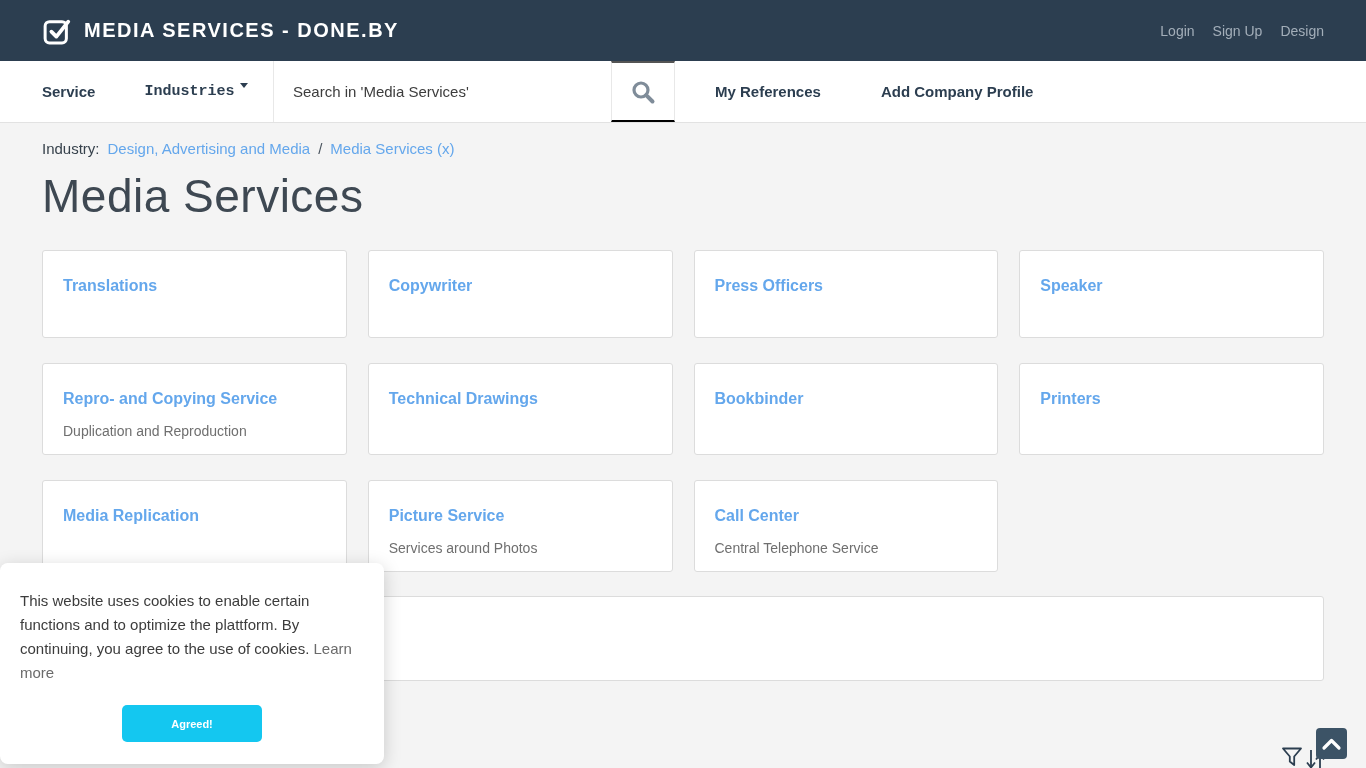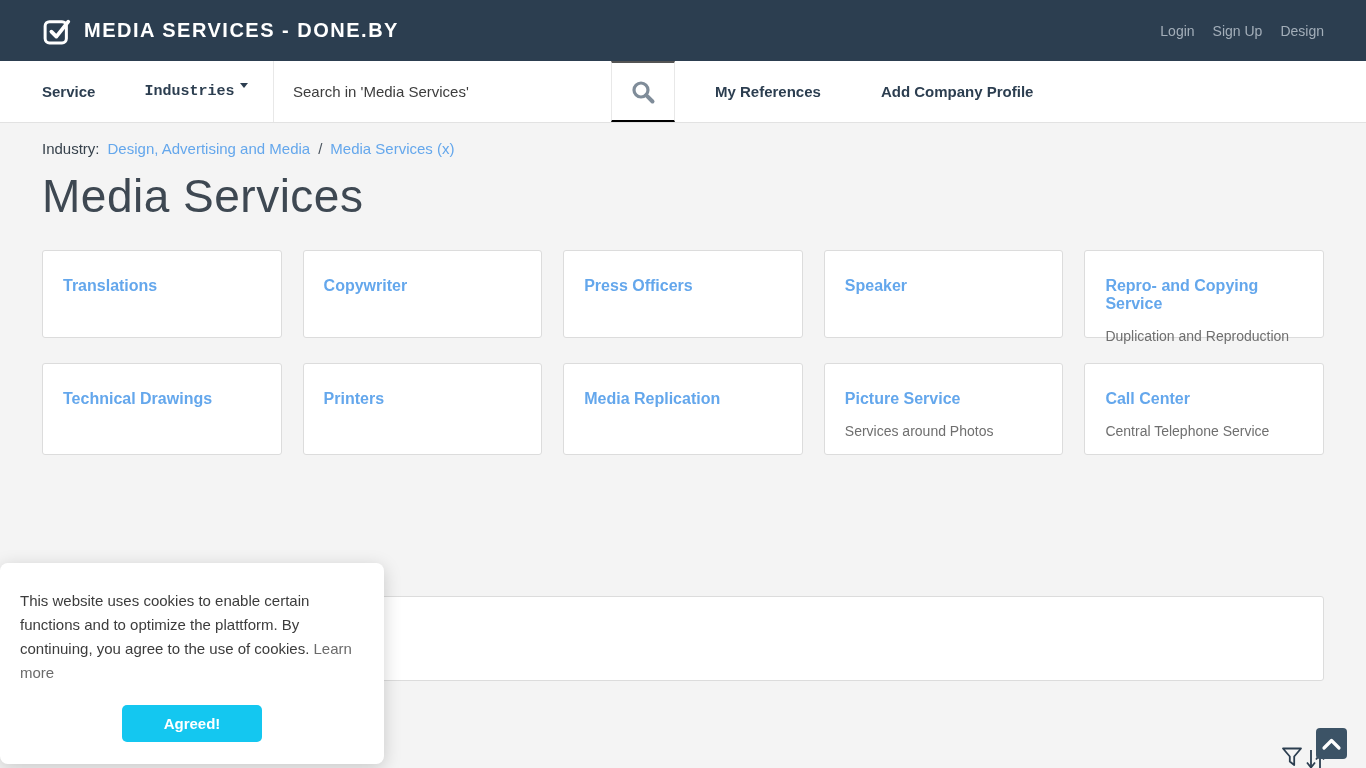--- a/index.html
+++ b/index.html
@@ -73,21 +73,21 @@
   .crumb-sep { color: #4a545e; }
   .page-title {
     margin-top: 12px;
     font-size: 46px; font-weight: 300; color: #3e4852;
     letter-spacing: 0.5px;
   }
 
   .cards-grid {
     margin-top: 27px;
     display: grid;
-    grid-template-columns: repeat(5, 1fr);
+    grid-template-columns: repeat(4, 1fr);
     grid-template-rows: 88px 92px 92px;
     column-gap: 21px; row-gap: 25px;
   }
   .card {
     background: #ffffff;
     border: 1px solid #dcdcdc;
     border-radius: 3px;
     padding: 18px 20px;
     cursor: pointer;
   }
@@ -114,21 +114,21 @@
     z-index: 50;
   }
   .cookie-text { font-size: 15px; line-height: 1.6; color: #3c3c3c; }
   .cookie-learn { color: #6b6b6b; cursor: pointer; text-decoration: none; }
   .cookie-btn {
     display: block; margin: 20px auto 0 auto;
     width: 140px; height: 37px;
     background: #14c7f0; color: #ffffff;
     border: none; border-radius: 5px;
     font-family: "Liberation Sans", sans-serif;
-    font-size: 15px; font-weight: bold;
+    font-size: 11px; font-weight: bold;
     cursor: pointer;
   }
 
   
   .filter-fixed { position: fixed; left: 1281px; top: 746px; cursor: pointer; z-index: 10; }
   .sort-fixed { position: fixed; left: 1306px; top: 748px; cursor: pointer; z-index: 10; }
   .scrolltop-btn {
     position: fixed; left: 1316px; top: 728px;
     width: 31px; height: 31px;
     background: #3c5366; border: none; border-radius: 4px;
@@ -208,20 +208,24 @@
     <div class="card">
       <div class="card-title">Speaker</div>
 
     </div>
     <div class="card">
       <div class="card-title">Repro- and Copying Service</div>
       <div class="card-subtitle">Duplication and Reproduction</div>
     </div>
     <div class="card">
       <div class="card-title">Technical Drawings</div>
+
+    </div>
+    <div class="card">
+      <div class="card-title">Bookbinder</div>
 
     </div>
     <div class="card">
       <div class="card-title">Printers</div>
 
     </div>
     <div class="card">
       <div class="card-title">Media Replication</div>
 
     </div>

